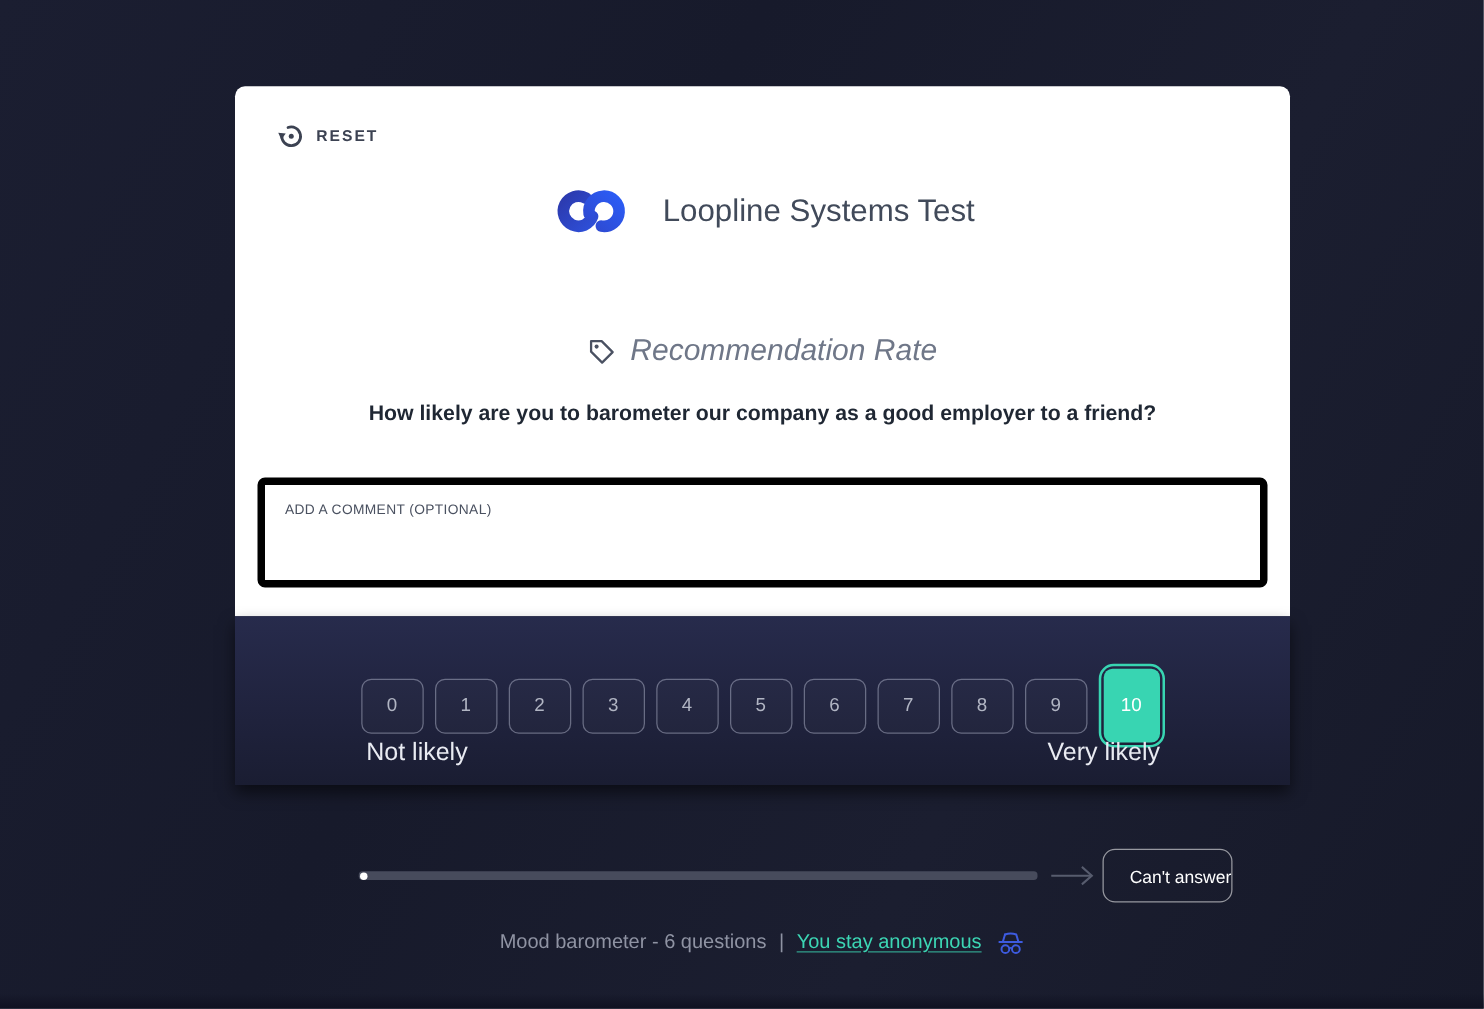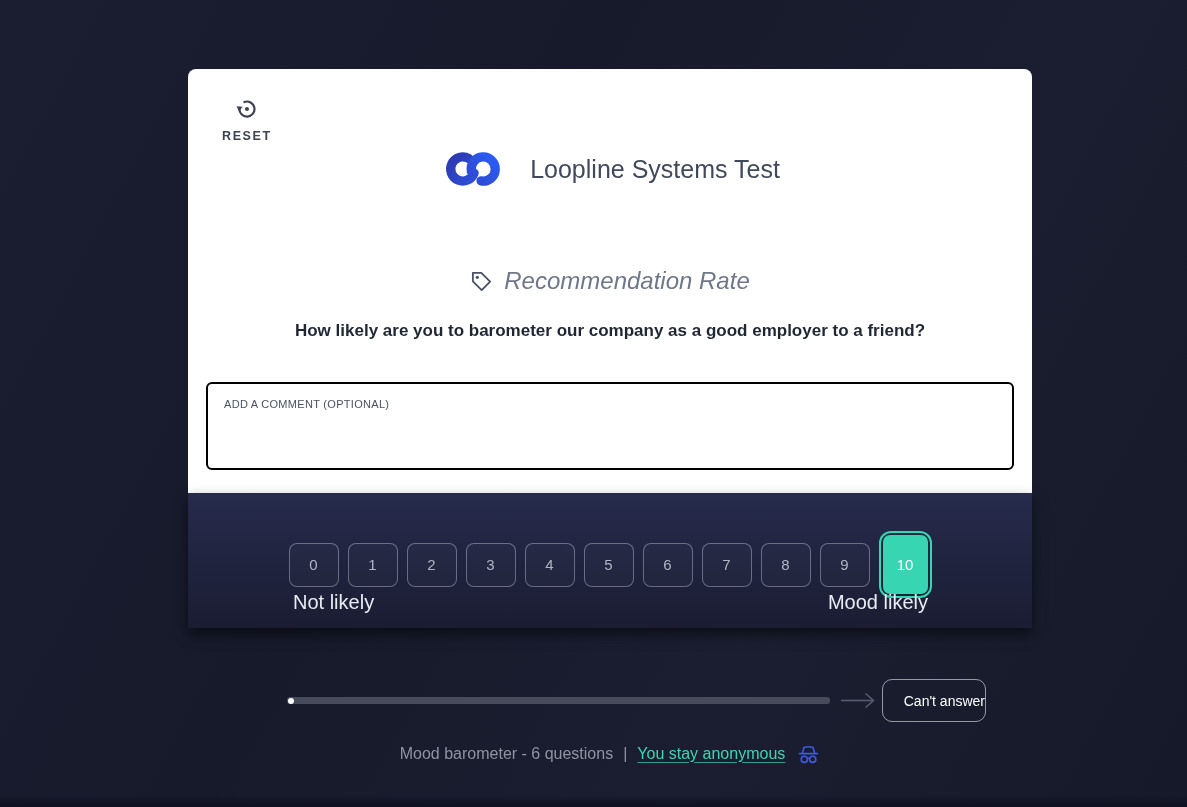--- a/index.html
+++ b/index.html
@@ -9,32 +9,32 @@
     background:linear-gradient(118deg,#1b1e31 0%,#171a2b 38%,#1b1e30 68%,#161929 100%);
     position:relative;
   }
   .bottom-band{position:absolute;left:0;bottom:0;width:100%;height:12px;
     background:linear-gradient(180deg,rgba(16,18,34,0) 0%,#101222 90%);}
 
   
   .card{position:absolute;left:188px;top:69px;width:844px;height:424px;
     background:#ffffff;border-radius:8px 8px 0 0;}
   .reset{position:absolute;left:34px;top:29px;display:flex;align-items:center;gap:9px;
-    cursor:pointer;background:none;border:none;flex-direction:column;}
+    cursor:pointer;background:none;border:none;}
   .reset-label{font-size:12.5px;font-weight:700;letter-spacing:1.6px;color:#3c4252;}
   .brand-row{position:absolute;left:0;top:74px;width:100%;display:flex;
     justify-content:center;align-items:center;gap:24px;}
   .brand-title{font-size:25px;color:#414a5a;font-weight:400;}
   .category-row{position:absolute;left:0;top:198px;width:100%;display:flex;
     justify-content:center;align-items:center;gap:11px;}
   .category-title{font-size:24px;color:#6f7788;font-weight:400;font-style:italic;}
   .question{position:absolute;left:0;top:252px;width:100%;text-align:center;
     font-size:17px;font-weight:600;color:#1f2733;}
   .comment{position:absolute;left:18px;top:313px;width:808px;height:88px;
-    background:#fff;border:2px solid #000000;border-radius:6px;resize:none;
+    background:#fff;border:6px solid #000000;border-radius:6px;resize:none;
     padding:14px 16px;font-family:"Liberation Sans",sans-serif;font-size:12px;color:#1f2733;outline:none;}
   .comment::placeholder{font-size:11px;color:#4a5160;letter-spacing:.3px;}
 
   
   .panel{position:absolute;left:188px;top:493px;width:844px;height:135px;
     background:linear-gradient(180deg,#272b4c 0%,#20233e 55%,#1a1d32 100%);
     box-shadow:0 6px 12px rgba(0,0,0,.55);}
   .scale-row{position:absolute;left:0;top:38px;width:100%;display:flex;
     justify-content:center;align-items:center;gap:9px;}
   .rate-btn{width:50px;height:44px;border:1px solid rgba(190,196,216,.45);border-radius:8px;
@@ -128,21 +128,21 @@
       <div class="rate-btn">6</div>
       <div class="rate-btn">7</div>
       <div class="rate-btn">8</div>
       <div class="rate-btn">9</div>
       <div class="rate-ring">
         <div class="rate-btn selected">10</div>
       </div>
     </div>
   <div class="scale-labels">
     <span class="scale-label">Not likely</span>
-    <span class="scale-label">Mood likely</span>
+    <span class="scale-label">Very likely</span>
   </div>
 </div>
 
 <div class="progress-track">
   <div class="progress-dot"></div>
 </div>
 
 <span class="next-arrow" style="display:flex;">
   <svg width="36" height="19" viewBox="0 0 36 19" fill="none">
     <path d="M1 9.5 H32" stroke="#575c6e" stroke-width="1.6"></path>

